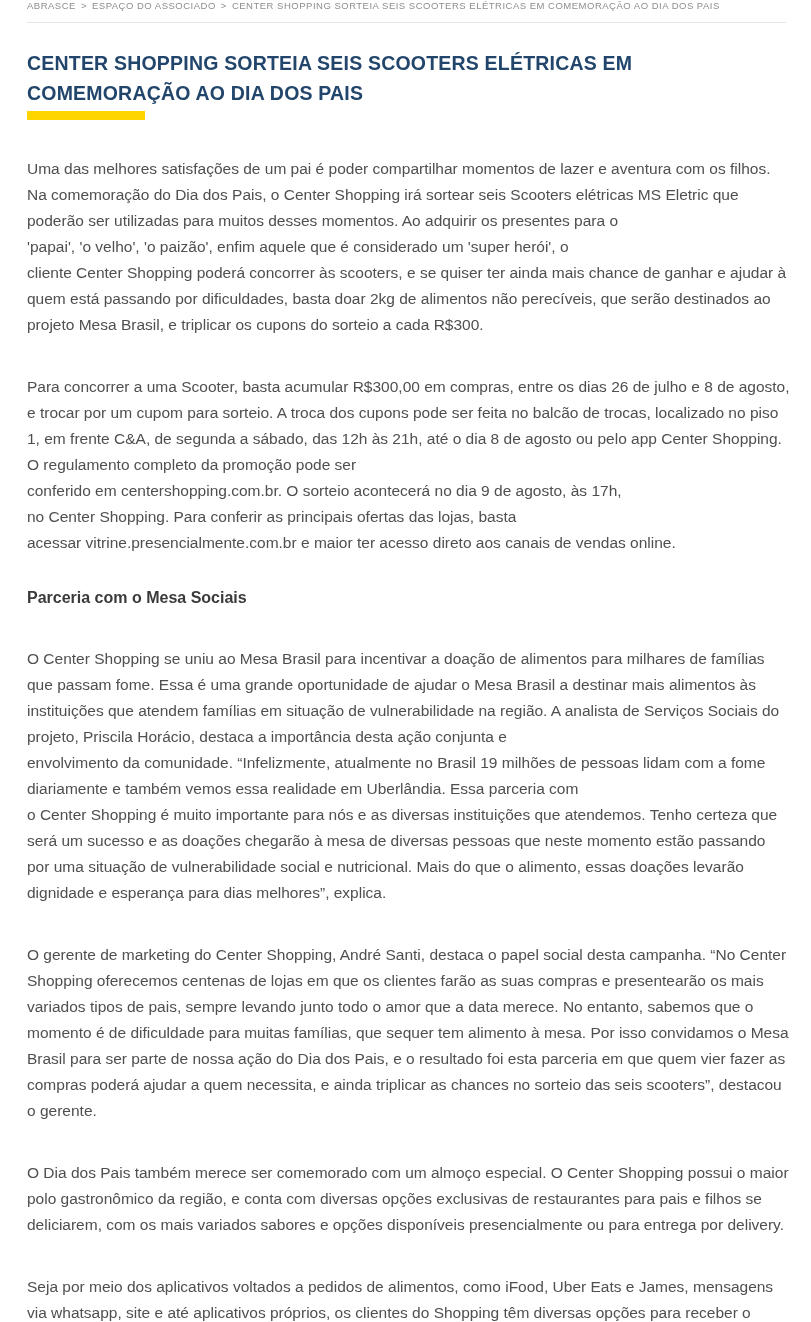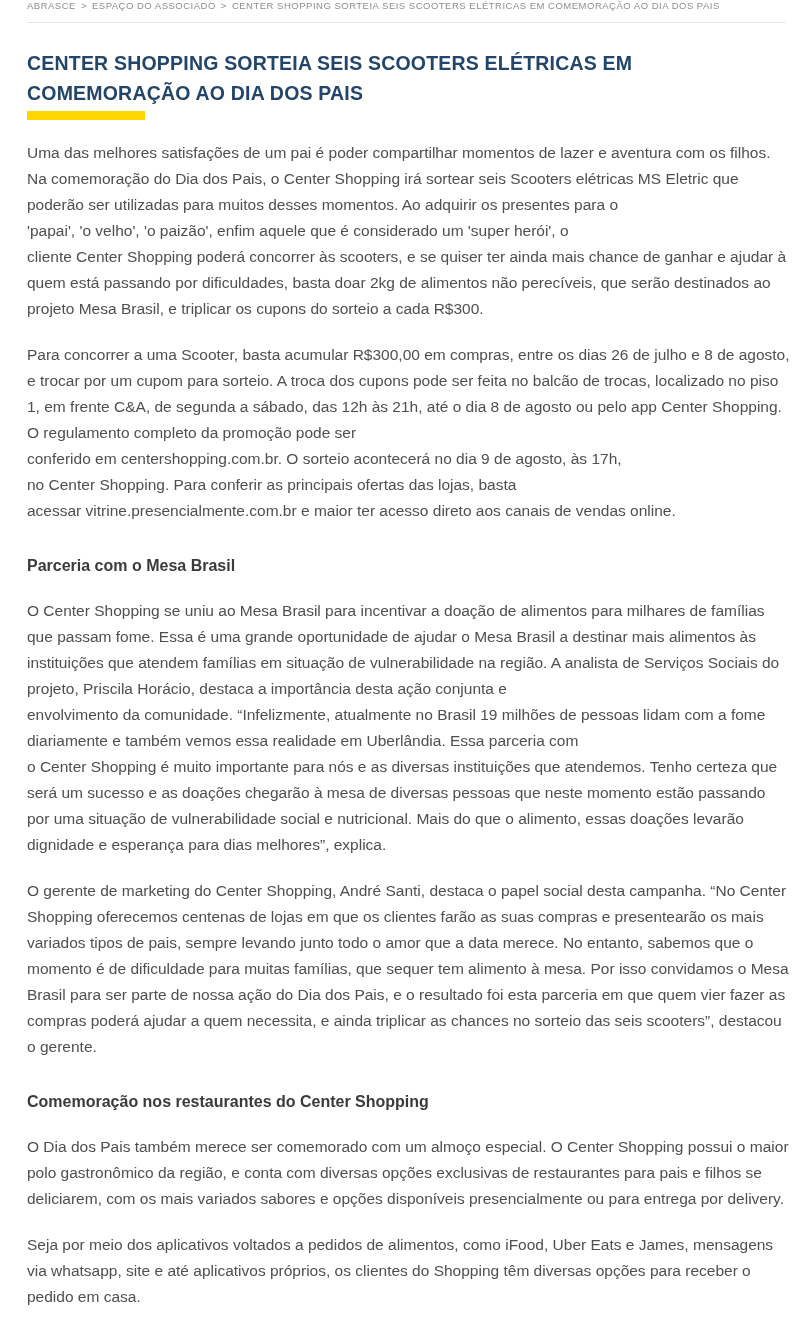--- a/index.html
+++ b/index.html
@@ -53,21 +53,21 @@
     background:var(--accent-yellow);
   }
   p.subtitle{
     margin:26px 0 0 0;
     font-size:15.5px;
     line-height:24px;
     font-style:italic;
     color:#565656;
   }
   p.body{
-    margin:20px 0 0 0;
+    margin:36px 0 0 0;
     font-size:15.5px;
     line-height:26px;
     color:var(--body-text);
     white-space:pre-line;
   }
   h2.section-heading{
     margin:30px 0 0 0;
     font-size:16px;
     line-height:24px;
     font-weight:700;
@@ -92,27 +92,26 @@
 
   <p class="body">Uma das melhores satisfações de um pai é poder compartilhar momentos de lazer e aventura com os filhos. Na comemoração do Dia dos Pais, o Center Shopping irá sortear seis Scooters elétricas MS Eletric que poderão ser utilizadas para muitos desses momentos. Ao adquirir os presentes para o
 'papai', 'o velho', 'o paizão', enfim aquele que é considerado um 'super herói', o
 cliente Center Shopping poderá concorrer às scooters, e se quiser ter ainda mais chance de ganhar e ajudar à quem está passando por dificuldades, basta doar 2kg de alimentos não perecíveis, que serão destinados ao projeto Mesa Brasil, e triplicar os cupons do sorteio a cada R$300.</p>
 
   <p class="body"><span>Para concorrer a uma Scooter, basta acumular R$300,00 em compras, entre os dias 26 de julho e 8 de agosto, e trocar por um cupom para sorteio. A troca dos cupons pode ser feita no balcão de trocas, localizado no piso 1, em frente C&amp;A, de segunda a sábado, das 12h às 21h, até o dia 8 de agosto ou pelo app Center Shopping. O regulamento completo da promoção pode ser
 conferido em </span><a href="#" class="inline-link">centershopping.com.br</a><span>. O sorteio acontecerá no dia 9 de agosto, às 17h,
 no Center Shopping. Para conferir as principais ofertas das lojas, basta
 acessar </span><a href="#" class="inline-link">vitrine.presencialmente.com.br</a><span> e maior ter acesso direto aos canais de vendas online.</span></p>
 
-  <h2 class="section-heading">Parceria com o Mesa Brasil</h2>
+  <h2 class="section-heading">Parceria com o Mesa Sociais</h2>
 
   <p class="body">O Center Shopping se uniu ao Mesa Brasil para incentivar a doação de alimentos para milhares de famílias que passam fome. Essa é uma grande oportunidade de ajudar o Mesa Brasil a destinar mais alimentos às instituições que atendem famílias em situação de vulnerabilidade na região. A analista de Serviços Sociais do projeto, Priscila Horácio, destaca a importância desta ação conjunta e
 envolvimento da comunidade. “Infelizmente, atualmente no Brasil 19 milhões de pessoas lidam com a fome diariamente e também vemos essa realidade em Uberlândia. Essa parceria com
 o Center Shopping é muito importante para nós e as diversas instituições que atendemos. Tenho certeza que será um sucesso e as doações chegarão à mesa de diversas pessoas que neste momento estão passando por uma situação de vulnerabilidade social e nutricional. Mais do que o alimento, essas doações levarão dignidade e esperança para dias melhores”, explica.</p>
 
   <p class="body">O gerente de marketing do Center Shopping, André Santi, destaca o papel social desta campanha. “No Center Shopping oferecemos centenas de lojas em que os clientes farão as suas compras e presentearão os mais variados tipos de pais, sempre levando junto todo o amor que a data merece. No entanto, sabemos que o momento é de dificuldade para muitas famílias, que sequer tem alimento à mesa. Por isso convidamos o Mesa Brasil para ser parte de nossa ação do Dia dos Pais, e o resultado foi esta parceria em que quem vier fazer as compras poderá ajudar a quem necessita, e ainda triplicar as chances no sorteio das seis scooters”, destacou o gerente.</p>
 
-  <h2 class="section-heading">Comemoração nos restaurantes do Center Shopping</h2>
 
   <p class="body">O Dia dos Pais também merece ser comemorado com um almoço especial. O Center Shopping possui o maior polo gastronômico da região, e conta com diversas opções exclusivas de restaurantes para pais e filhos se deliciarem, com os mais variados sabores e opções disponíveis presencialmente ou para entrega por delivery.</p>
 
   <p class="body">Seja por meio dos aplicativos voltados a pedidos de alimentos, como iFood, Uber Eats e James, mensagens via whatsapp, site e até aplicativos próprios, os clientes do Shopping têm diversas opções para receber o pedido em casa.</p>
 
 </main>
 
 </body></html>

